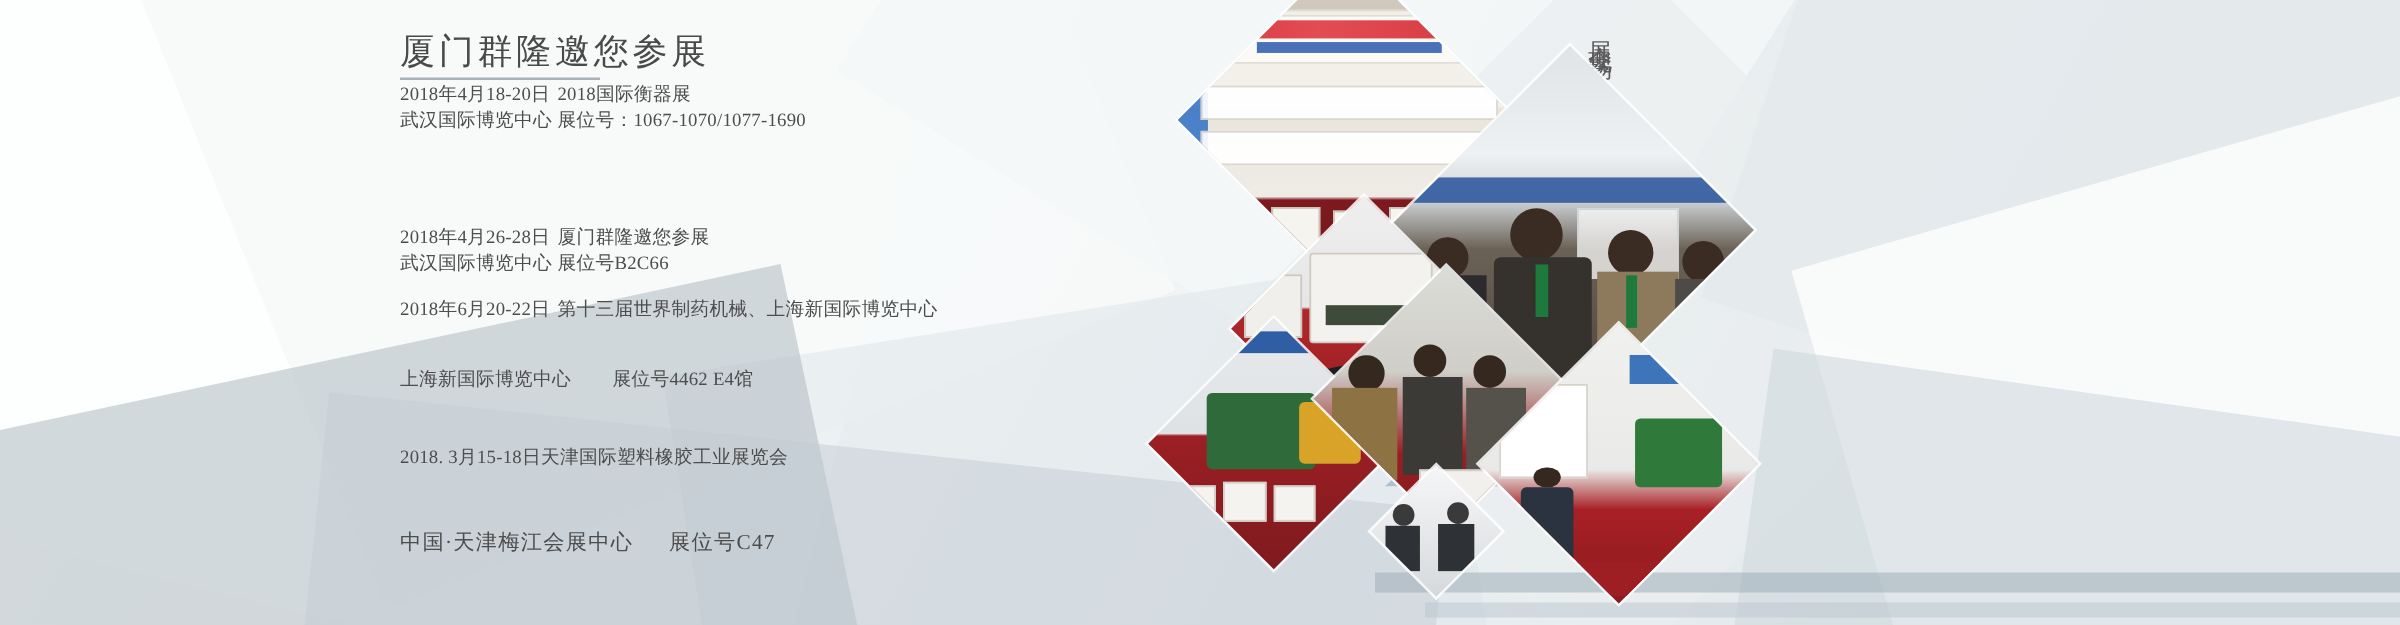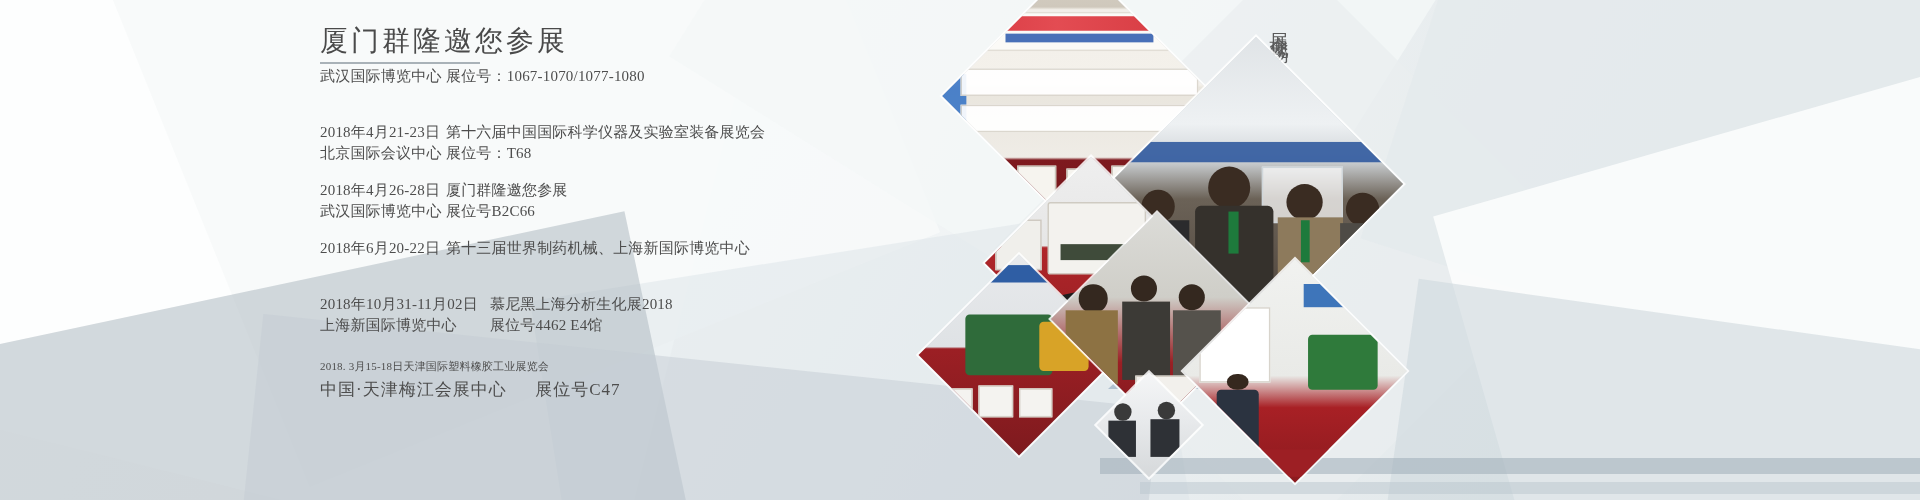--- a/index.html
+++ b/index.html
@@ -56,22 +56,22 @@
   .col-a{display:inline-block;min-width:122px;}
   .col-b{display:inline-block;}
 
   .e1{top:66px;}
   .e2{top:122px;}
   .e3{top:180px;}
   .e4{top:238px;}
   .e5{top:294px;}
   .e6{top:355px;}
 
-  .e6 .line{font-size:11px;line-height:23px;}
-  .e6 .big{font-size:17px;letter-spacing:1px;}
+  .e6 .line{font-size:15px;line-height:23px;}
+  .e6 .big{font-size:17px;letter-spacing:1px;margin-top:44px;}
 
   
   .vlabel{position:absolute;left:1262px;top:18px;width:30px;
     font-size:19px;line-height:26px;color:#5a5a5a;letter-spacing:4px;
     writing-mode:vertical-rl;text-orientation:upright;}
 
   
   .collage{position:absolute;left:1020px;top:-8px;width:520px;height:520px;}
   .dia{position:absolute;transform:rotate(45deg);overflow:hidden;
     background:#cdd5da;box-shadow:0 0 0 2px rgba(255,255,255,.85);}
@@ -215,59 +215,49 @@
     <div class="tri tri2"></div>
   </div>
 
   <div class="content">
 
     <div class="title">厦门群隆邀您参展</div>
     <div class="title-rule"></div>
 
     <div class="entry e1">
       <span class="line">
+        <span class="col-a">2018年4月18-20日</span>
+        <span class="col-b">2018国际衡器展</span>
+      </span>
+      <span class="line">
         <span class="col-a">武汉国际博览中心</span>
-        <span class="col-b">展位号：1067-1070/1077-1080</span>
-      </span>
-    </div>
-
-    <div class="entry e2">
-      <span class="line">
-        <span class="col-a">2018年4月21-23日</span>
-        <span class="col-b">第十六届中国国际科学仪器及实验室装备展览会</span>
-      </span>
-      <span class="line">
-        <span class="col-a">北京国际会议中心</span>
-        <span class="col-b">展位号：T68</span>
-      </span>
-    </div>
+        <span class="col-b">展位号：1067-1070/1077-1690</span>
+      </span>
+    </div>
+
 
     <div class="entry e3">
       <span class="line">
         <span class="col-a">2018年4月26-28日</span>
         <span class="col-b">厦门群隆邀您参展</span>
       </span>
       <span class="line">
         <span class="col-a">武汉国际博览中心</span>
         <span class="col-b">展位号B2C66</span>
       </span>
     </div>
 
     <div class="entry e4">
       <span class="line">
         <span class="col-a">2018年6月20-22日</span>
         <span class="col-b">第十三届世界制药机械、上海新国际博览中心</span>
       </span>
     </div>
 
     <div class="entry e5">
-      <span class="line">
-        <span class="col-a" style="min-width:166px">2018年10月31-11月02日</span>
-        <span class="col-b">慕尼黑上海分析生化展2018</span>
-      </span>
       <span class="line">
         <span class="col-a" style="min-width:166px">上海新国际博览中心</span>
         <span class="col-b">展位号4462  E4馆</span>
       </span>
     </div>
 
     <div class="entry e6">
       <span class="line">
         <span>2018. 3月15-18日天津国际塑料橡胶工业展览会</span>
       </span>

